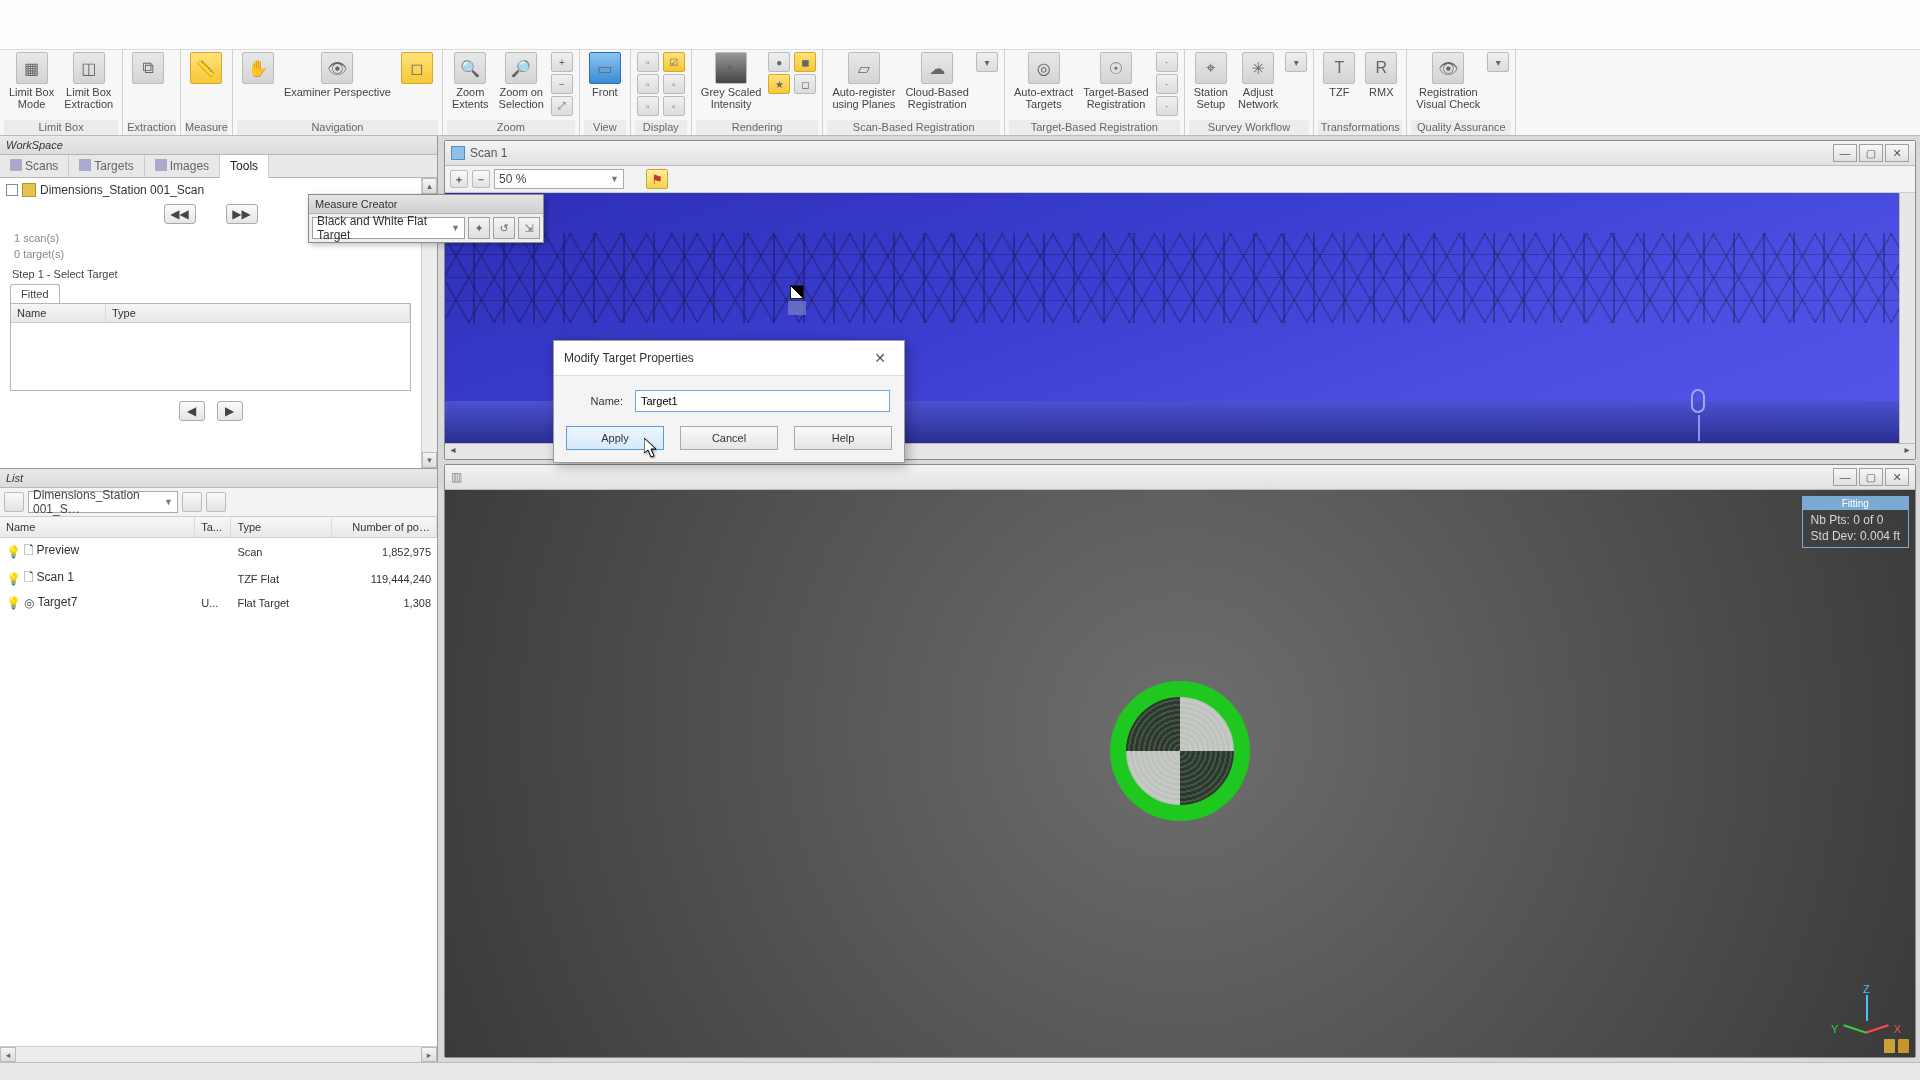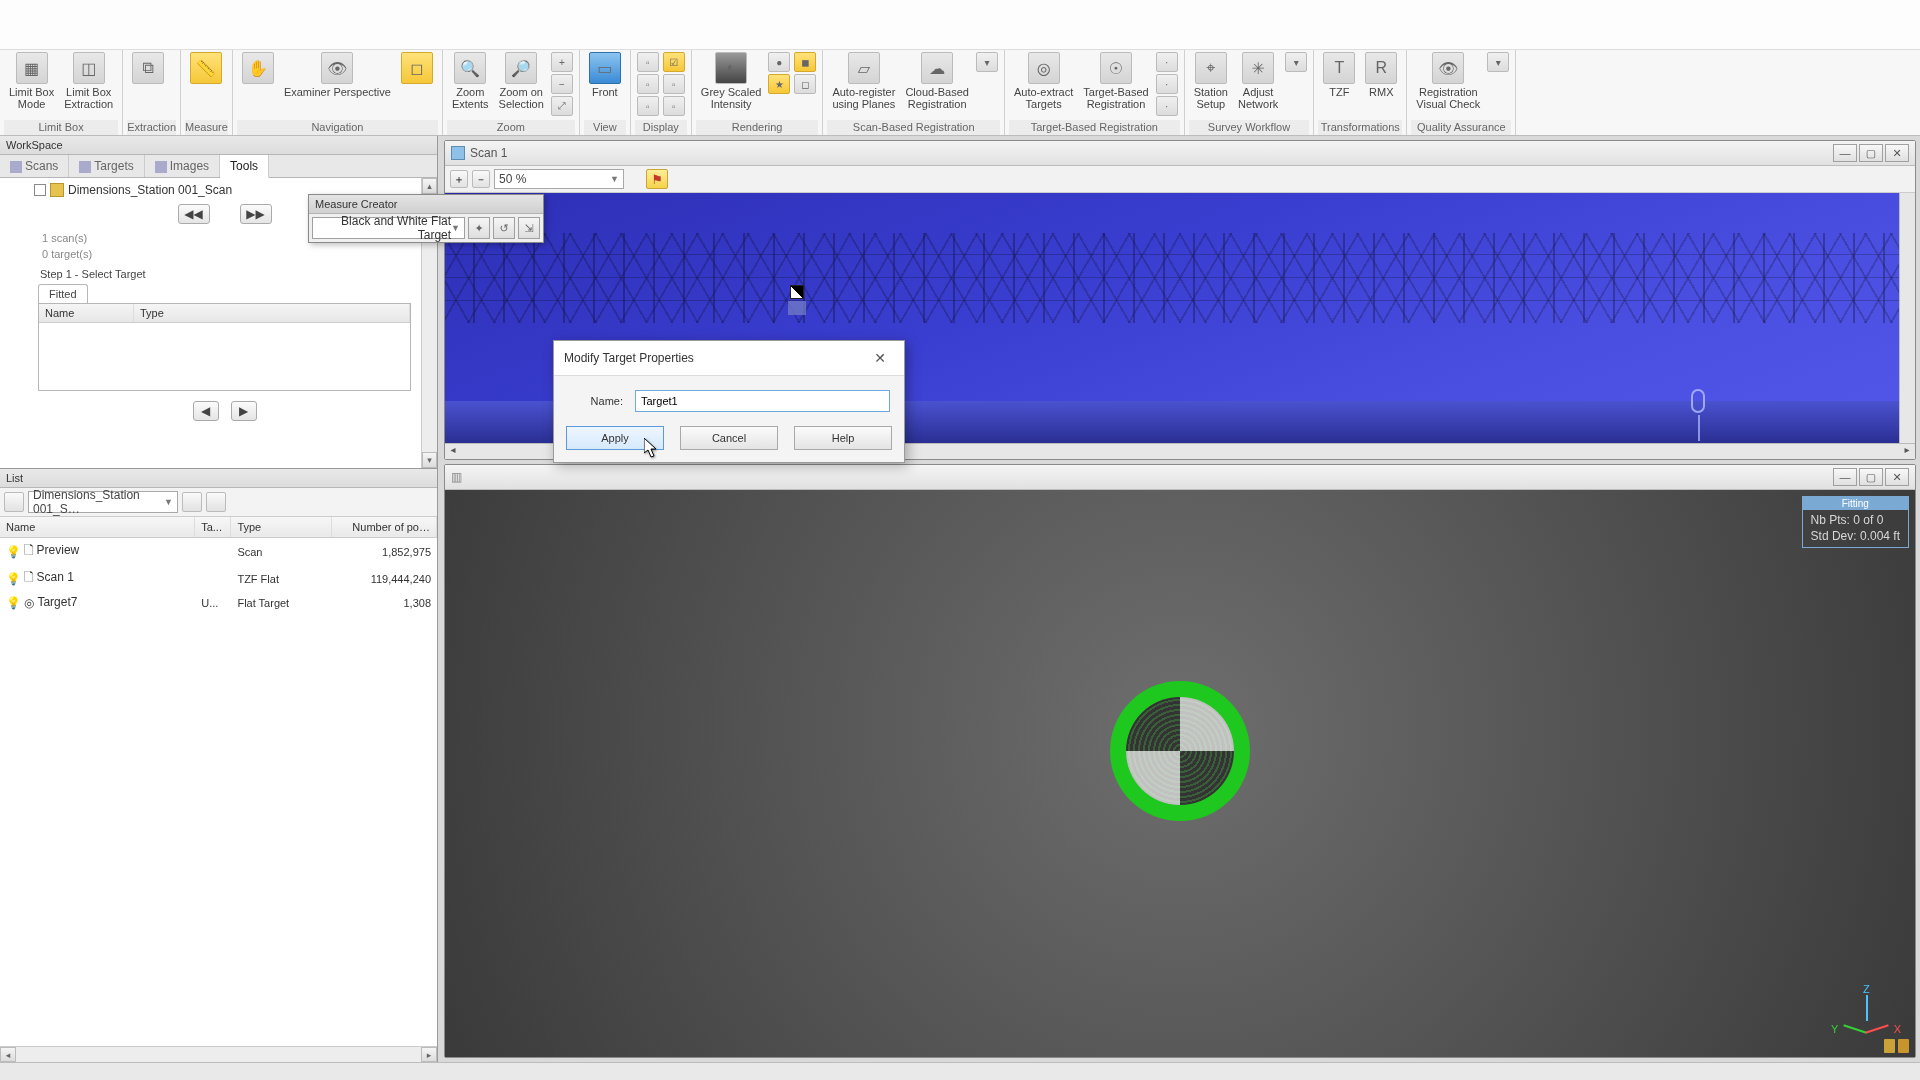--- a/index.html
+++ b/index.html
@@ -22,27 +22,27 @@
 .rsmall { width:22px; height:20px; background:linear-gradient(#f0f0f0,#dcdcdc); border:1px solid #bbb; border-radius:2px; cursor:pointer; display:flex;align-items:center;justify-content:center;font-size:10px;color:#666;}
 .rsmall.yellow{background:linear-gradient(#ffe27a,#f6c838);border-color:#d4a92c;}
 
 
 .content { display: flex; height: calc(1080px - 50px - 86px - 18px); }
 
 
 .leftcol { width: 438px; display: flex; flex-direction: column; border-right: 1px solid #9a9a9a; }
 
 
-.panel-title { background: linear-gradient(#e9e9e9,#dcdcdc); border-bottom:1px solid #b6b6b6; padding: 3px 6px; font-size: 11px; color:#333; }
+.panel-title { background: linear-gradient(#e9e9e9,#dcdcdc); border-bottom:1px solid #b6b6b6; padding: 3px 6px; font-size: 11px; color:#333;font-style:italic; }
 .ws-tabs { display:flex; background:#e8e8e8; border-bottom:1px solid #b6b6b6; }
-.ws-tab { padding:4px 10px; font-size:11px; color:#666; border-right:1px solid #ccc; cursor:pointer; display:flex; align-items:flex-end; gap:3px;}
+.ws-tab { padding:4px 10px; font-size:11px; color:#666; border-right:1px solid #ccc; cursor:pointer; display:flex; align-items:flex-start; gap:3px;}
 .ws-tab .ti { width:12px;height:12px;background:#aac;}
 .ws-tab.active { background:#fff; color:#222; border-bottom:1px solid #fff; margin-bottom:-1px;}
 .ws-body { flex:0 0 290px; background:#fff; display:flex; position:relative; }
-.ws-inner { flex:1; padding:4px; overflow:auto;margin-left:28px; }
+.ws-inner { flex:1; padding:4px; overflow:auto; }
 .ws-tree-row { display:flex; align-items:center; gap:4px; padding:1px 2px; font-size:11px; color:#333; }
 .ws-tree-row .cb{width:12px;height:12px;border:1px solid #888;background:#fff;}
 .ws-tree-row .ic{width:14px;height:14px;background:#e6c24e;border:1px solid #b8962c;}
 .nav-arrows{display:flex;gap:30px;justify-content:center;margin:6px 0;}
 .nav-arrows button{width:32px;height:20px;border:1px solid #aaa;background:linear-gradient(#fbfbfb,#e5e5e5);border-radius:3px;cursor:pointer;color:#444;}
 .ws-info{font-size:11px;color:#888;padding:2px 10px;}
 .step-label{font-size:11px;color:#444;padding:6px 8px 4px;}
 .fitted-tab{display:inline-block;background:#fff;border:1px solid #b6b6b6;border-bottom:none;padding:3px 10px;margin-left:6px;font-size:11px;color:#444;border-radius:3px 3px 0 0;}
 .ws-table{margin:0 6px 6px;border:1px solid #b6b6b6;height:88px;background:#fff;}
 .ws-th{display:flex;background:linear-gradient(#f5f5f5,#e7e7e7);border-bottom:1px solid #ccc;}
@@ -122,21 +122,21 @@
 .axes .yl{position:absolute;left:12px;top:45px;width:24px;height:2px;background:#35d035;transform:rotate(18deg);}
 .axes .x{position:absolute;right:0;top:40px;color:#ff4d4d;font-size:11px;}
 .axes .xl{position:absolute;right:12px;top:45px;width:24px;height:2px;background:#ff4d4d;transform:rotate(-18deg);}
 .corner-ico{position:absolute;right:6px;bottom:4px;display:flex;gap:3px;}
 .corner-ico span{width:11px;height:14px;background:#caa237;border-radius:1px;}
 .corner-ico span:last-child{background:#c7952b;}
 
 
 .target-creator{position:absolute;left:308px;top:194px;width:236px;background:#efefef;border:1px solid #8a8a8a;box-shadow:2px 2px 6px rgba(0,0,0,.25);}
 .tc-title{background:linear-gradient(#e4e4e4,#d0d0d0);padding:3px 6px;font-size:11px;color:#333;border-bottom:1px solid #b4b4b4;}
-.tc-body{display:flex;align-items:center;gap:3px;padding:3px;text-align:right;}
+.tc-body{display:flex;align-items:center;gap:3px;padding:3px;}
 .tc-combo{flex:1;height:22px;border:1px solid #a0a0a0;background:#fff;font-size:11px;color:#333;padding:2px 4px;display:flex;align-items:center;justify-content:space-between;}
 .tc-btn{width:22px;height:22px;border:1px solid #a0a0a0;background:linear-gradient(#f5f5f5,#dedede);cursor:pointer;font-size:11px;color:#666;display:flex;align-items:center;justify-content:center;}
 
 
 .modal{position:absolute;left:553px;top:340px;width:352px;background:#f4f4f4;border:1px solid #9a9a9a;box-shadow:3px 3px 12px rgba(0,0,0,.3);}
 .modal-title{display:flex;align-items:center;justify-content:space-between;background:#fff;border-bottom:1px solid #ddd;padding:6px 10px;}
 .modal-title span{font-size:12px;color:#333;}
 .modal-close{width:28px;height:22px;border:none;background:transparent;font-size:14px;color:#555;cursor:pointer;}
 .modal-body{padding:14px 14px 6px;display:flex;align-items:center;gap:12px;}
 .modal-body label{font-size:11px;color:#333;width:55px;text-align:right;}

